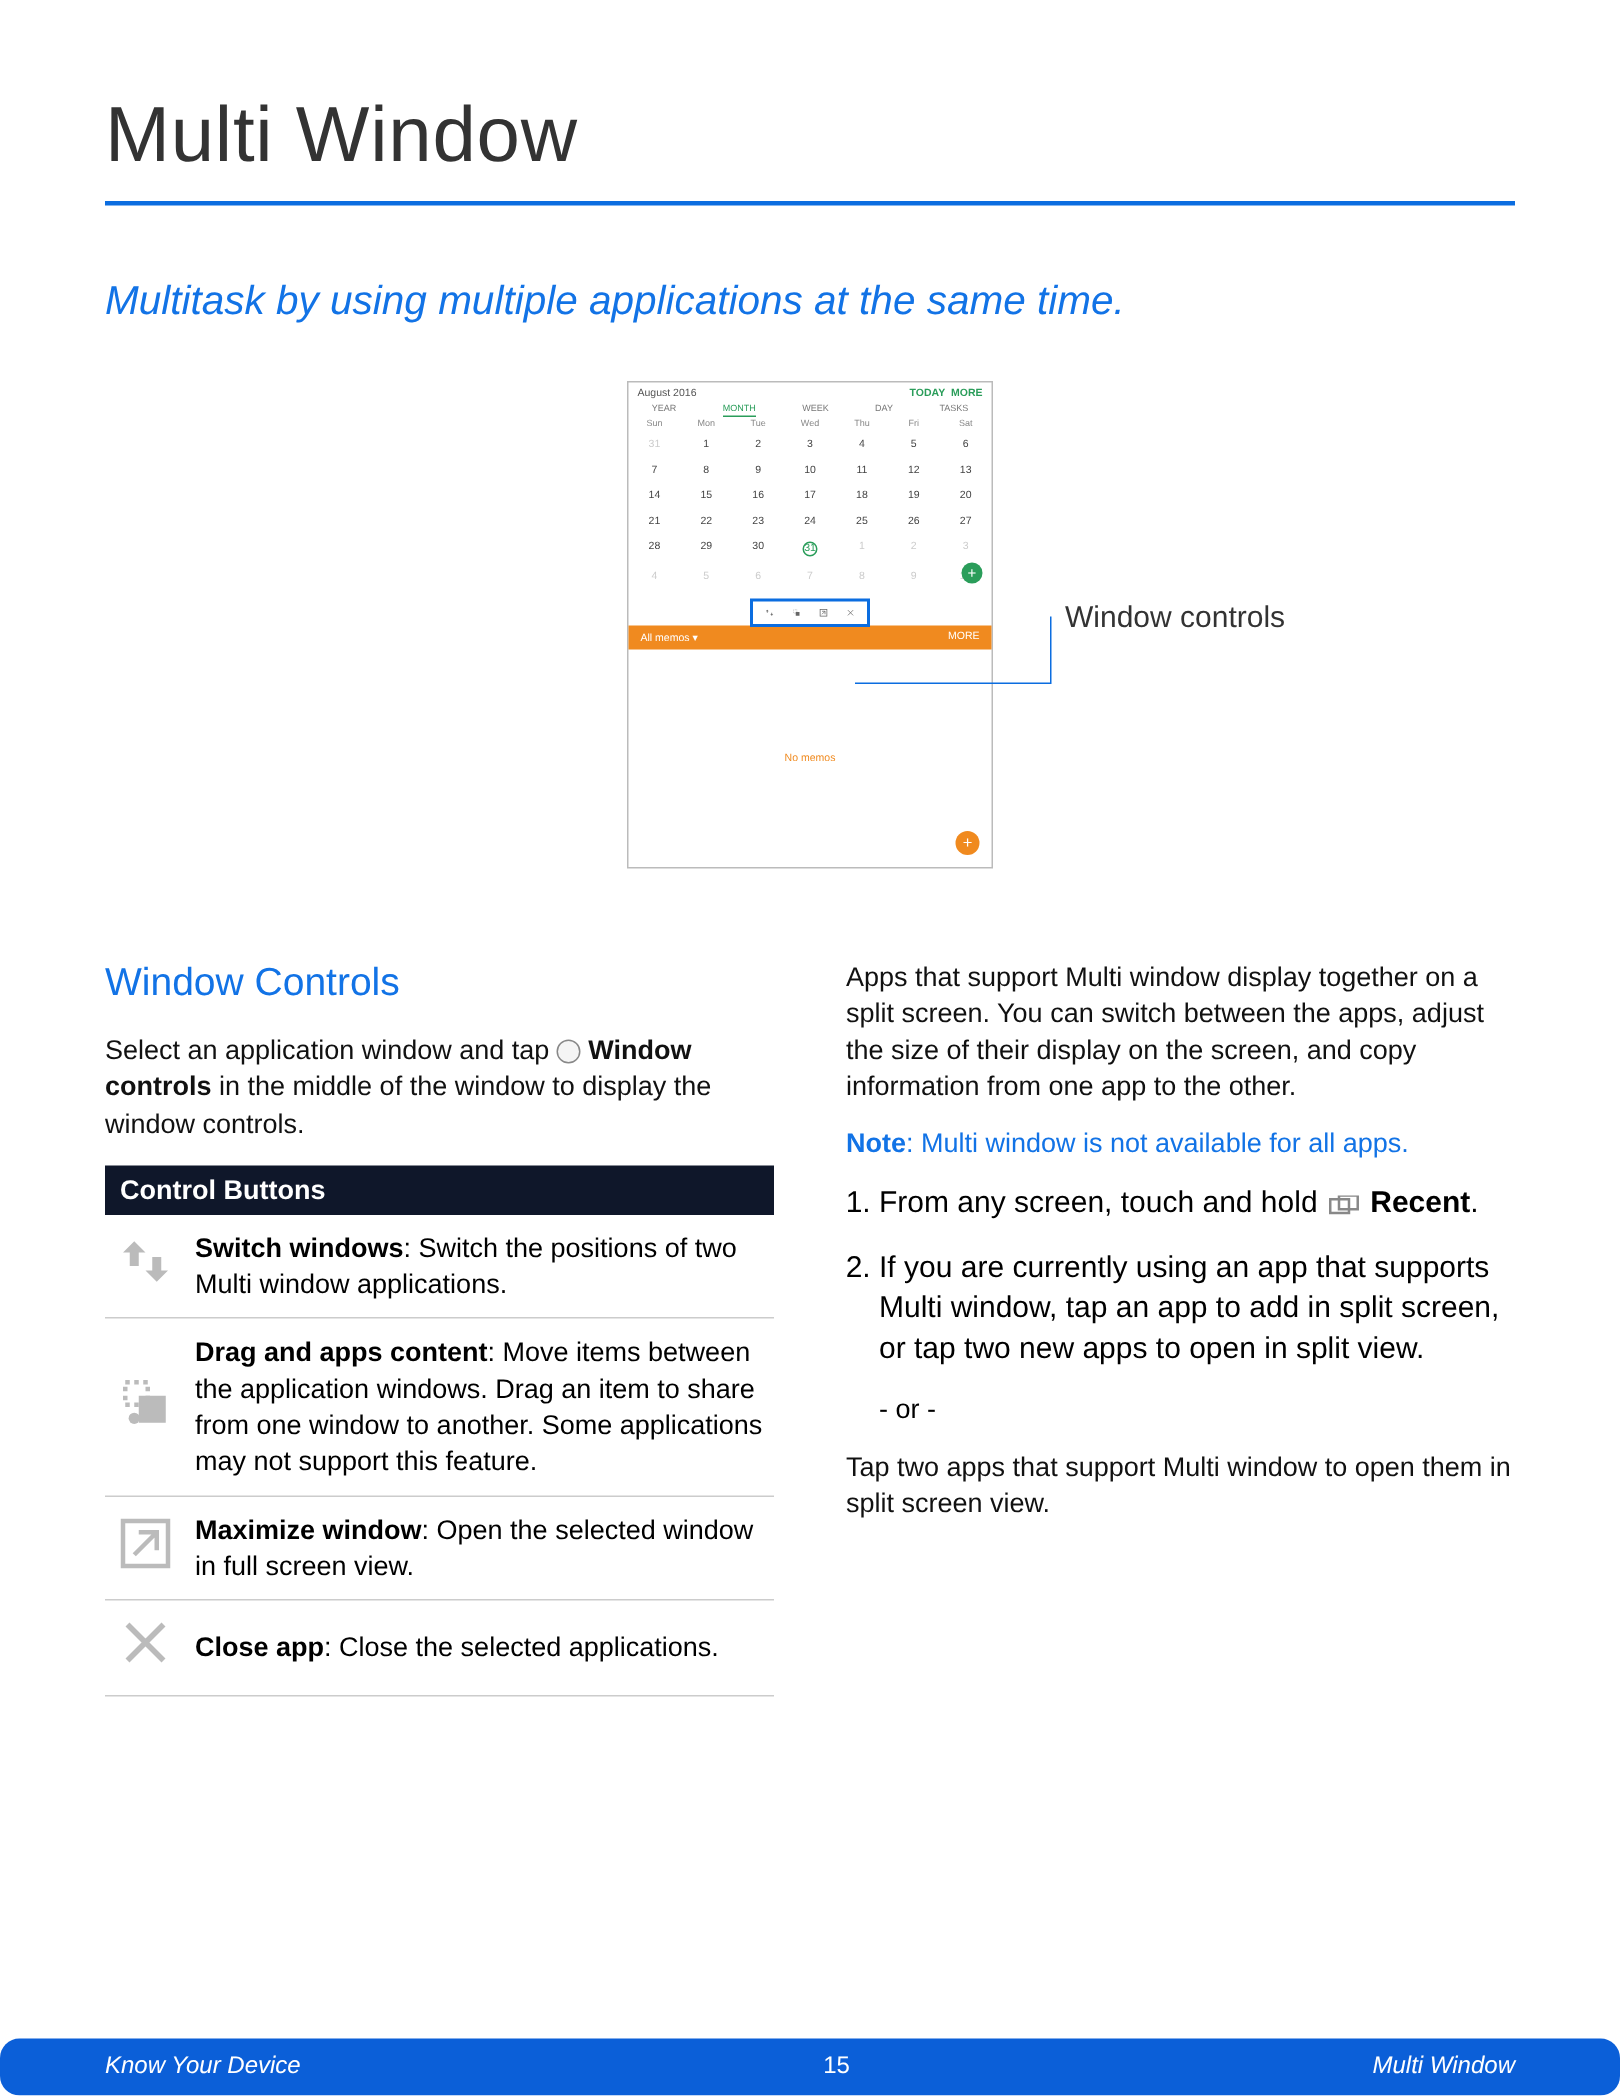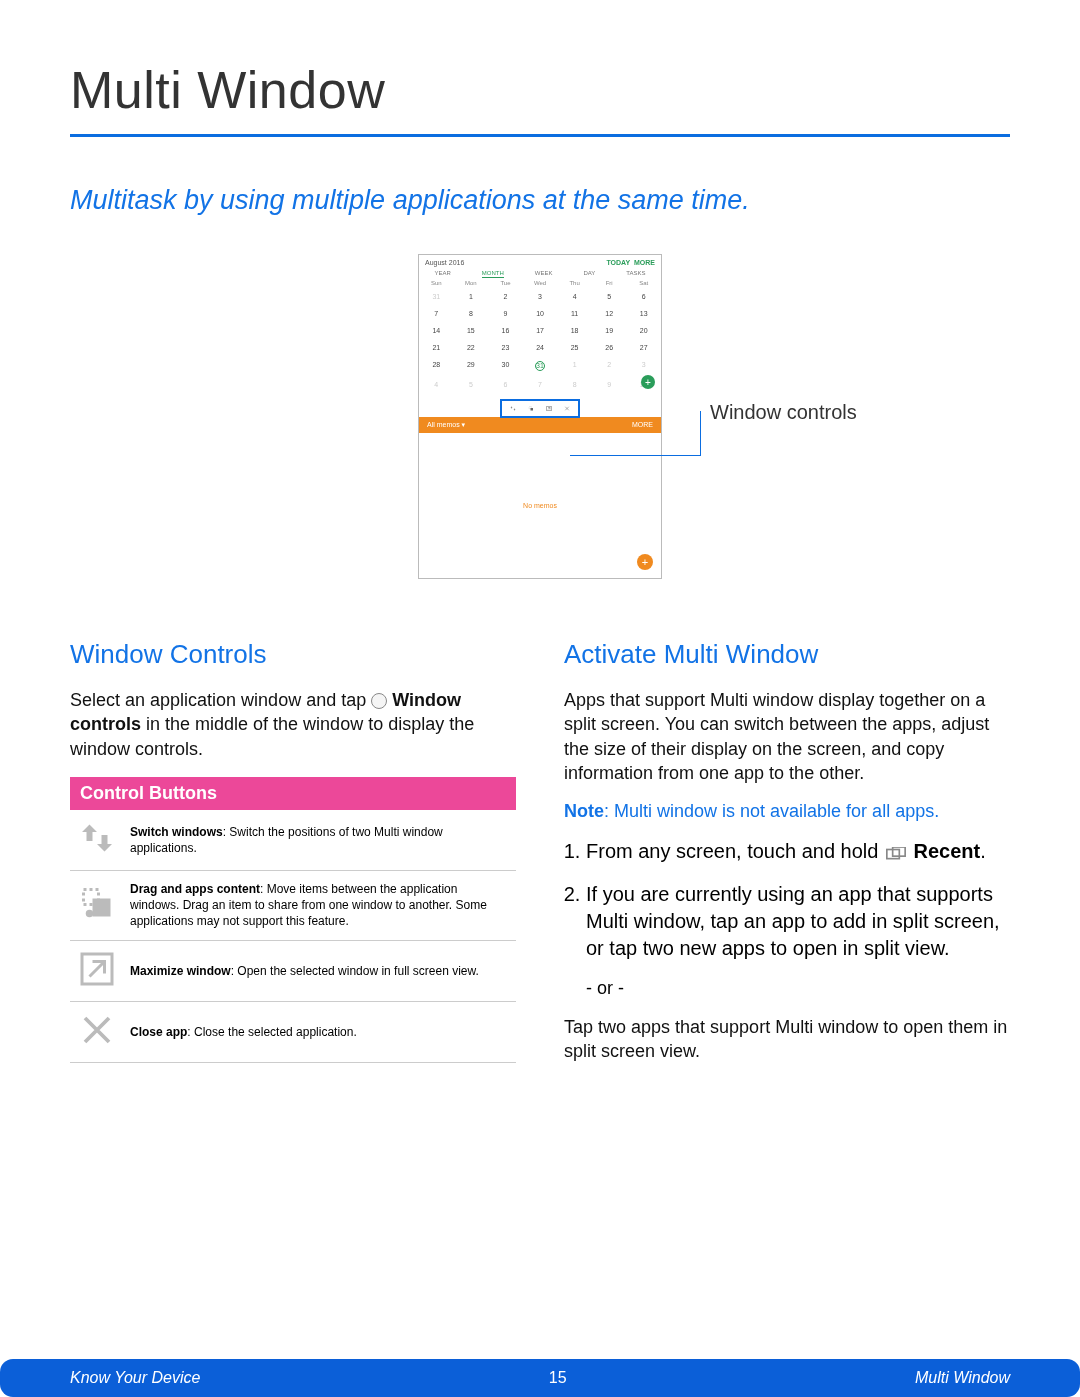--- a/index.html
+++ b/index.html
@@ -111,28 +111,28 @@
 .inline-icon {
   display: inline-block; width: 16px; height: 16px;
   border: 1.5px solid #888; border-radius: 50%;
   vertical-align: -3px; background: #f5f5f5;
 }
 .recent-icon {
   display: inline-block; width: 20px; height: 13px;
   vertical-align: -2px; margin: 0 2px;
 }
 .blue-bar {
-  background: #ec4899; color: #fff; font-weight: bold;
+  background: #0f172a; color: #fff; font-weight: bold;
   font-size: 18px; padding: 6px 10px; margin-bottom: 0;
 }
 .tbl { width: 100%; border-collapse: collapse; }
 .tbl td {
   border-bottom: 1px solid #ccc;
   padding: 10px 6px; vertical-align: middle;
-  font-size: 12px; line-height: 1.35;
+  font-size: 18px; line-height: 1.35;
 }
 .tbl td.ic { width: 54px; text-align: center; }
 .tbl td.ic svg { width: 36px; height: 36px; }
 .note { color: #1273e6; font-size: 18px; margin: 10px 0 16px 0; }
 .note b { color: #1273e6; }
 ol.steps { padding-left: 22px; font-size: 20px; line-height: 1.35; }
 ol.steps li { margin-bottom: 16px; }
 .or { margin: 0 0 16px 22px; font-size: 18px; }
 
 .footer {
@@ -288,28 +288,27 @@
         <td class="ic"><svg viewBox="0 0 24 24">
                 <rect x="2" y="2" width="20" height="20" fill="none" stroke="#bbb" stroke-width="2"></rect>
                 <path d="M7 17L17 7M9 7h8v8" fill="none" stroke="#bbb" stroke-width="2"></path>
               </svg></td>
         <td><b>Maximize window</b><span>: Open the selected window in full screen view.</span></td>
       </tr>
       <tr>
         <td class="ic"><svg viewBox="0 0 24 24">
                 <path d="M4 4l16 16M20 4L4 20" stroke="#bbb" stroke-width="2.5"></path>
               </svg></td>
-        <td><b>Close app</b><span>: Close the selected application.</span></td>
+        <td><b>Close app</b><span>: Close the selected applications.</span></td>
       </tr>
     </tbody>
       </table>
   </div>
 
   <div class="col">
-    <h2 class="h2">Activate Multi Window</h2>
     <p class="body-text">Apps that support Multi window display together on a split screen. You can switch between the apps, adjust the size of their display on the screen, and copy information from one app to the other.</p>
     <p class="note"><b>Note</b><span>: Multi window is not available for all apps.</span></p>
     <ol class="steps">
       <li>
         <span>From any screen, touch and hold </span>
         <span class="recent-icon"><svg viewBox="0 0 24 16">
               <rect x="1" y="3" width="15" height="11" fill="none" stroke="#888" stroke-width="2"></rect>
               <rect x="8" y="0" width="15" height="11" fill="none" stroke="#888" stroke-width="2"></rect>
             </svg></span>
         <b> Recent</b><span>.</span>

